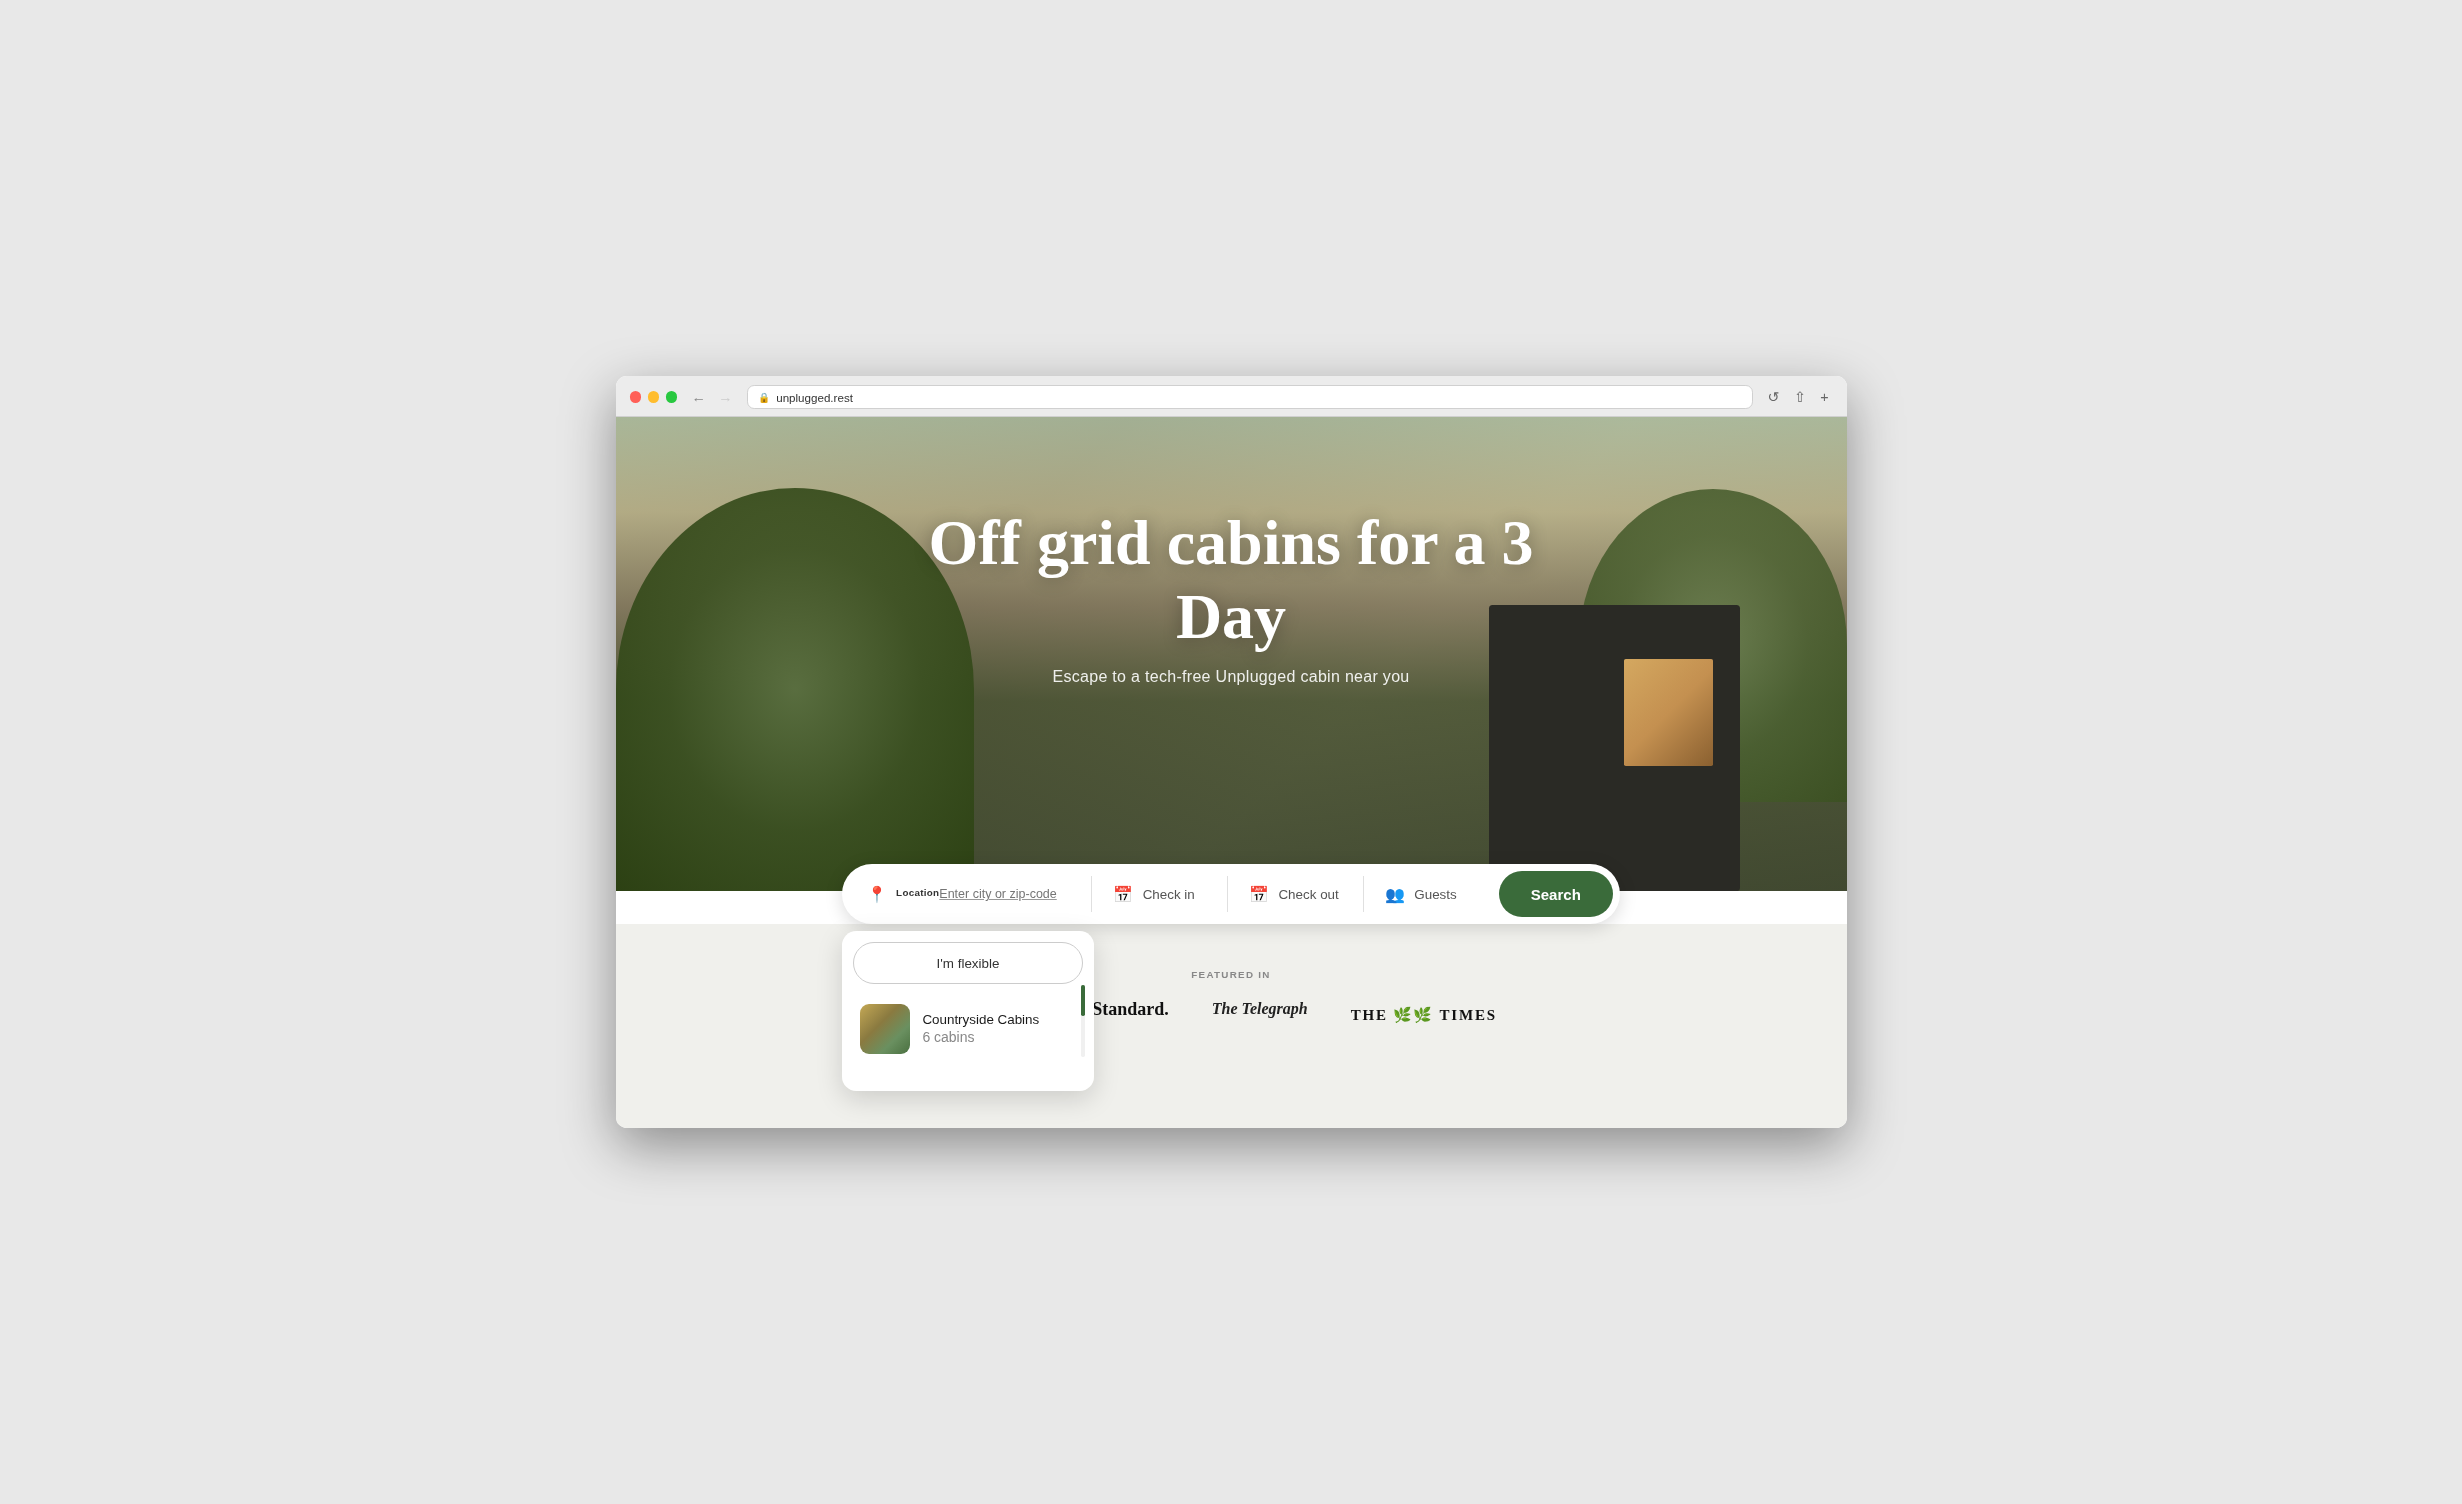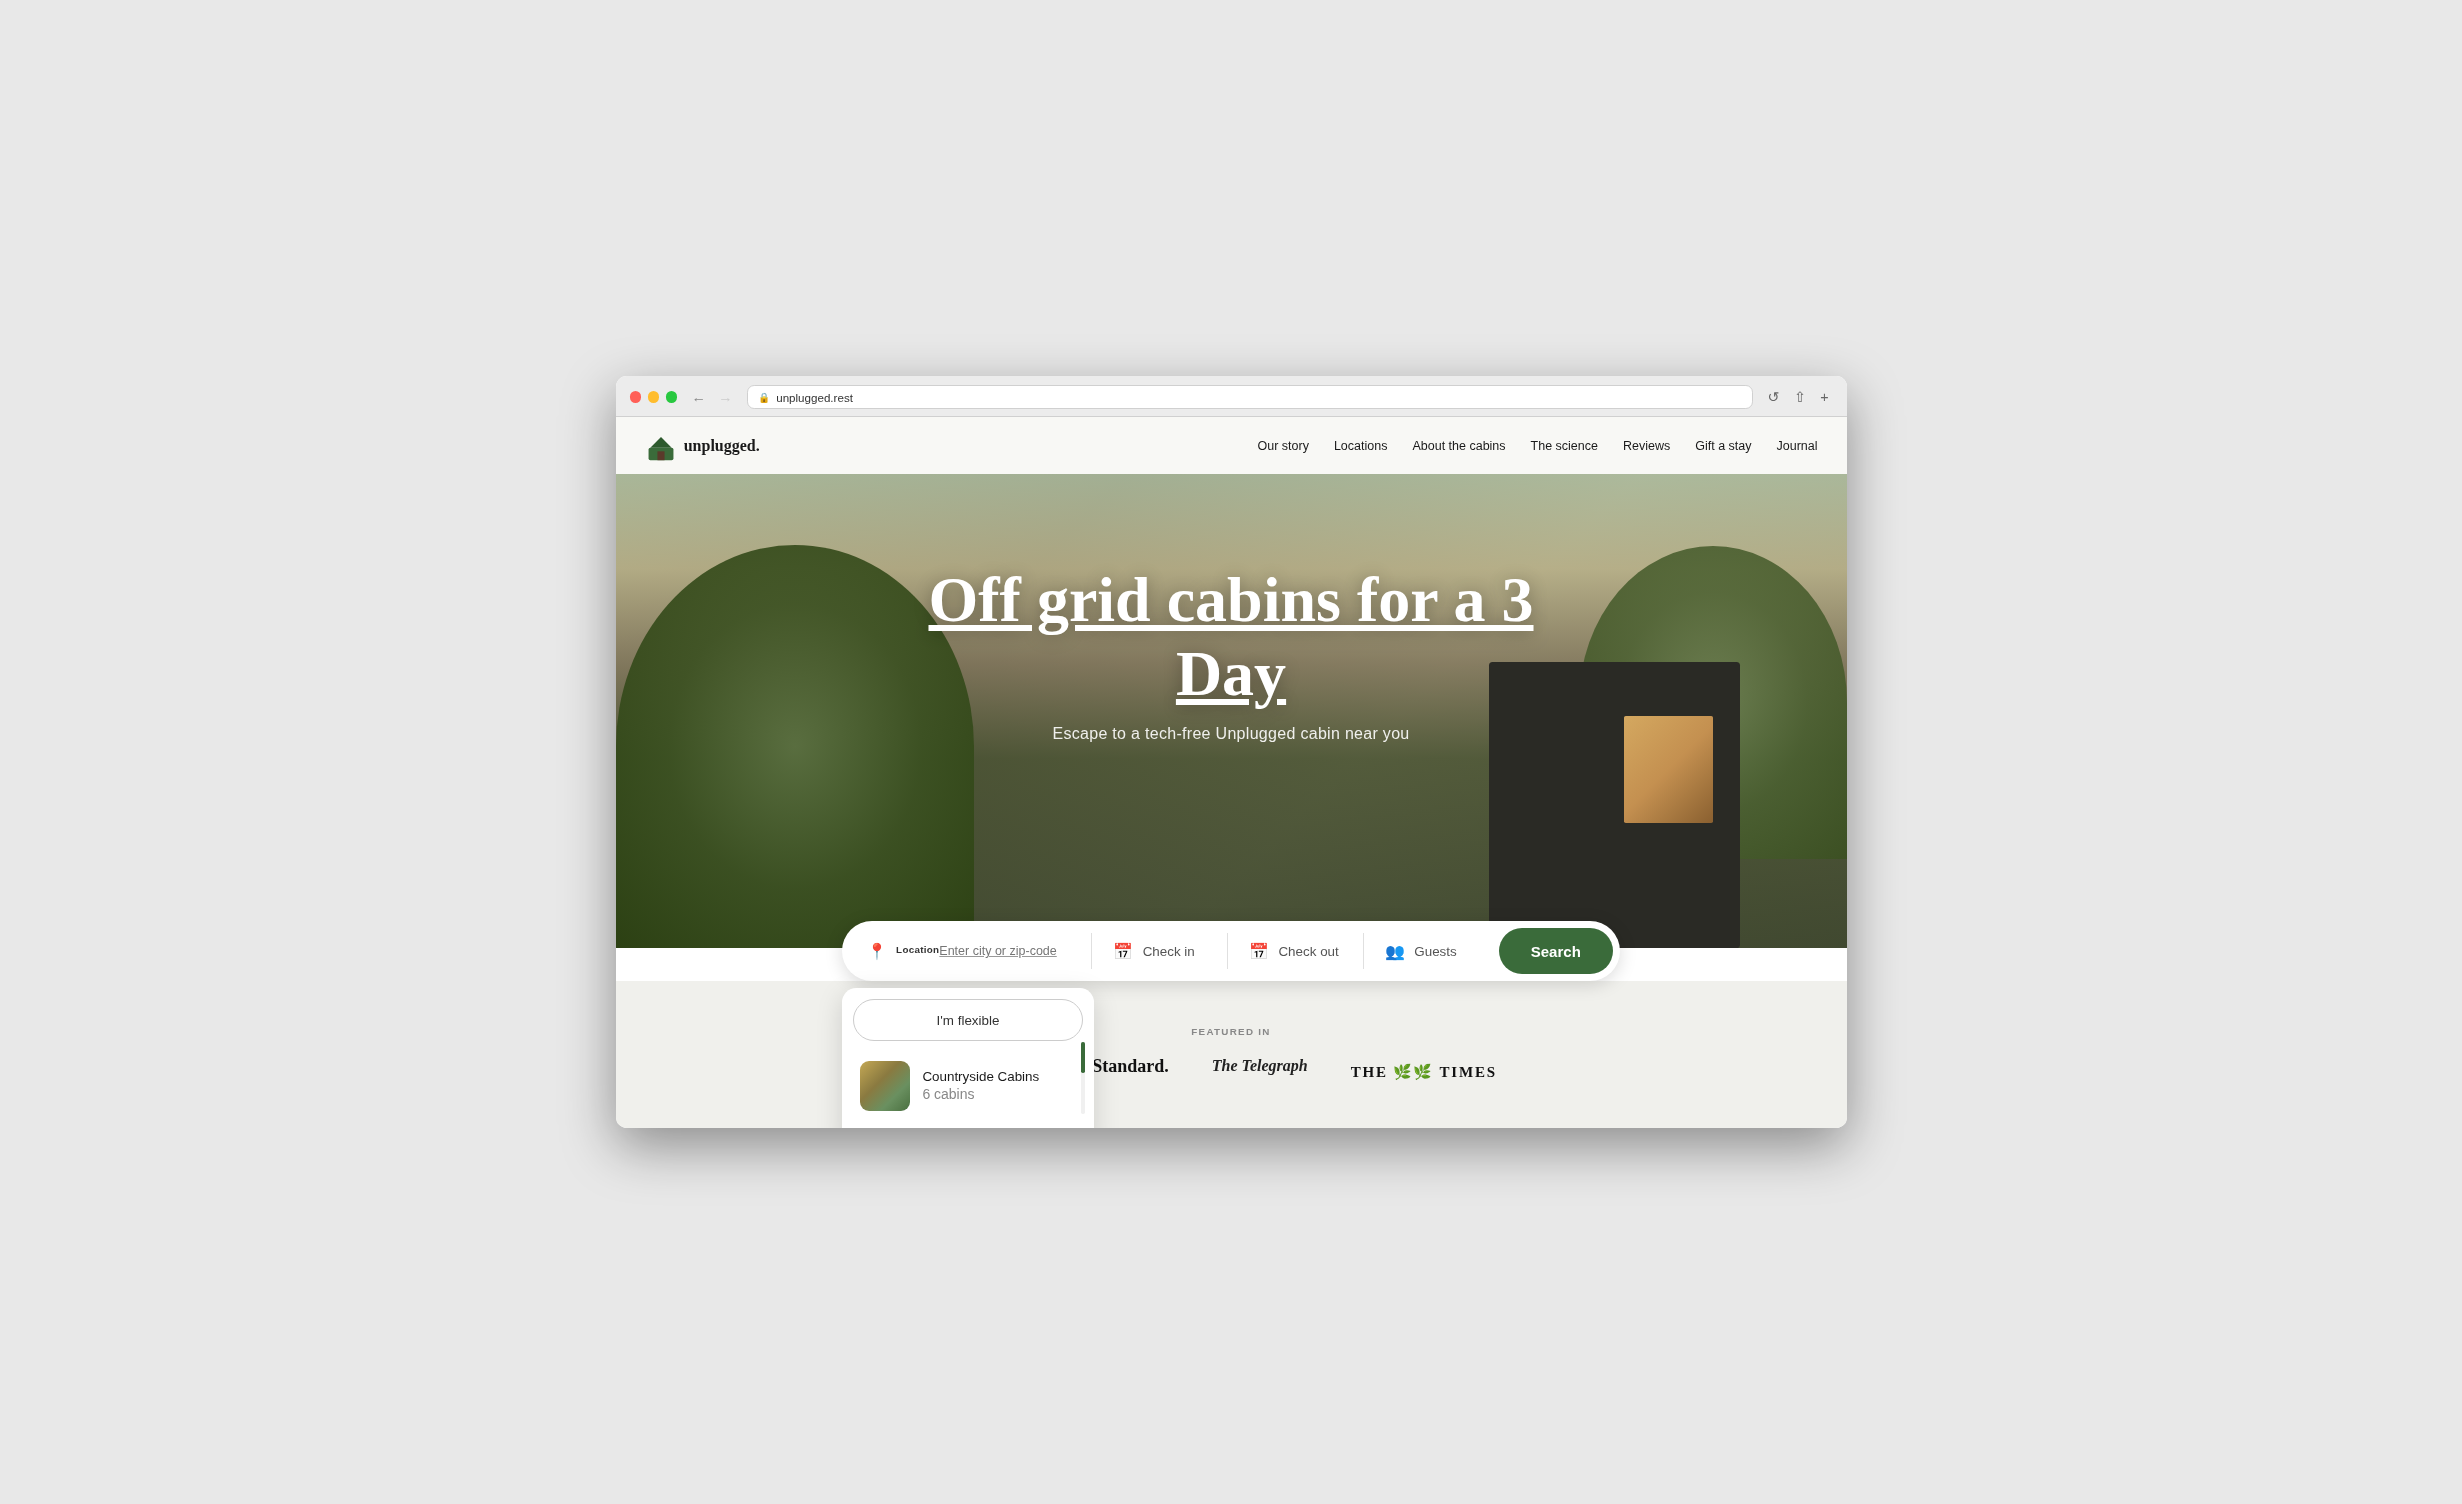--- a/index.html
+++ b/index.html
@@ -215,21 +215,20 @@
 
     .hero-title {
       font-size: 64px;
       font-weight: 700;
       color: #fff;
       line-height: 1.15;
       font-family: Georgia, 'Times New Roman', serif;
       text-shadow: 0 1.8px 18px rgba(0,0,0,0.3);
       max-width: 716px;
       margin: 0 auto 14.3px;
-      text-decoration: underline;
     }
 
     .hero-subtitle {
       font-size: 16px;
       color: rgba(255,255,255,0.9);
       font-weight: 400;
       letter-spacing: 0.3px;
     }
 
     
@@ -519,39 +518,20 @@
     <div class="browser-actions">
       <button class="browser-action-btn">↺</button>
       <button class="browser-action-btn">⇧</button>
       <button class="browser-action-btn">+</button>
     </div>
   </div>
 
   <div class="page-content">
     <div class="main-wrapper">
 
-      <div class="nav-wrapper">
-        <div class="site-logo">
-          <svg class="logo-icon" viewBox="0 0 36 36">
-            <rect x="4" y="20" width="28" height="14" rx="2" fill="#3a6b3a"></rect>
-            <polygon points="6,20 18,8 30,20" fill="#2d5a2d"></polygon>
-            <rect x="14" y="24" width="8" height="10" fill="#5a3a2a"></rect>
-          </svg>
-          <span class="logo-text">unplugged.</span>
-        </div>
-        <div class="nav-links">
-          <a class="nav-link">Our story</a>
-          <a class="nav-link">Locations</a>
-          <a class="nav-link">About the cabins</a>
-          <a class="nav-link">The science</a>
-          <a class="nav-link">Reviews</a>
-          <a class="nav-link">Gift a stay</a>
-          <a class="nav-link">Journal</a>
-        </div>
-      </div>
 
       <div class="hero">
         <div class="hero-bg"></div>
 
         <div class="trees-left"></div>
         <div class="trees-right"></div>
 
         <div class="cabin-silhouette">
           <div class="cabin-body">
             <div class="cabin-window"></div>

